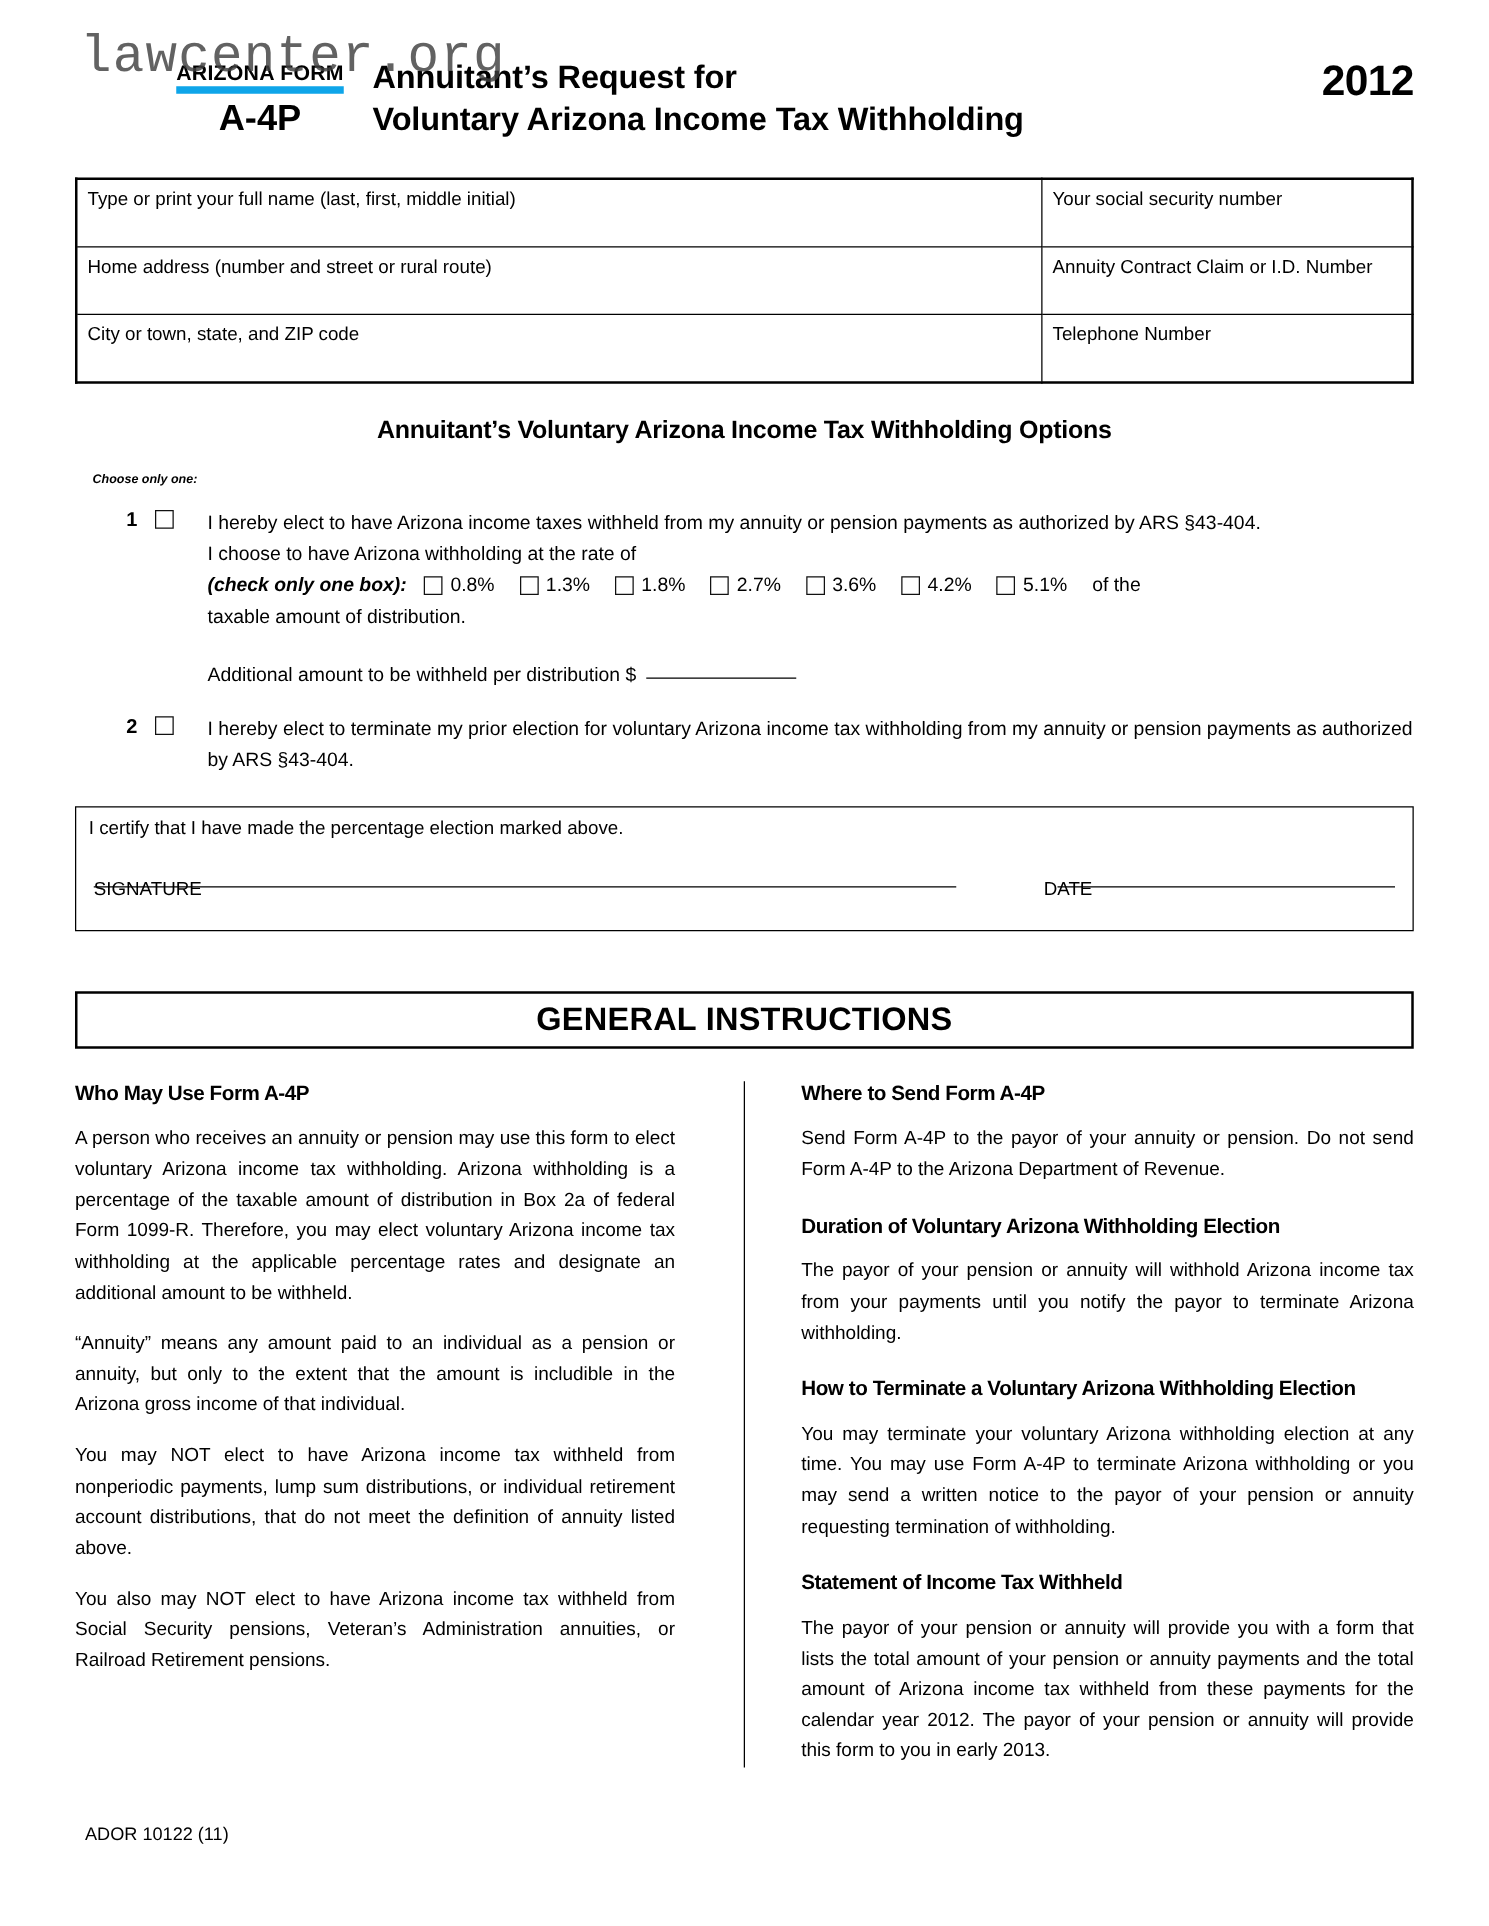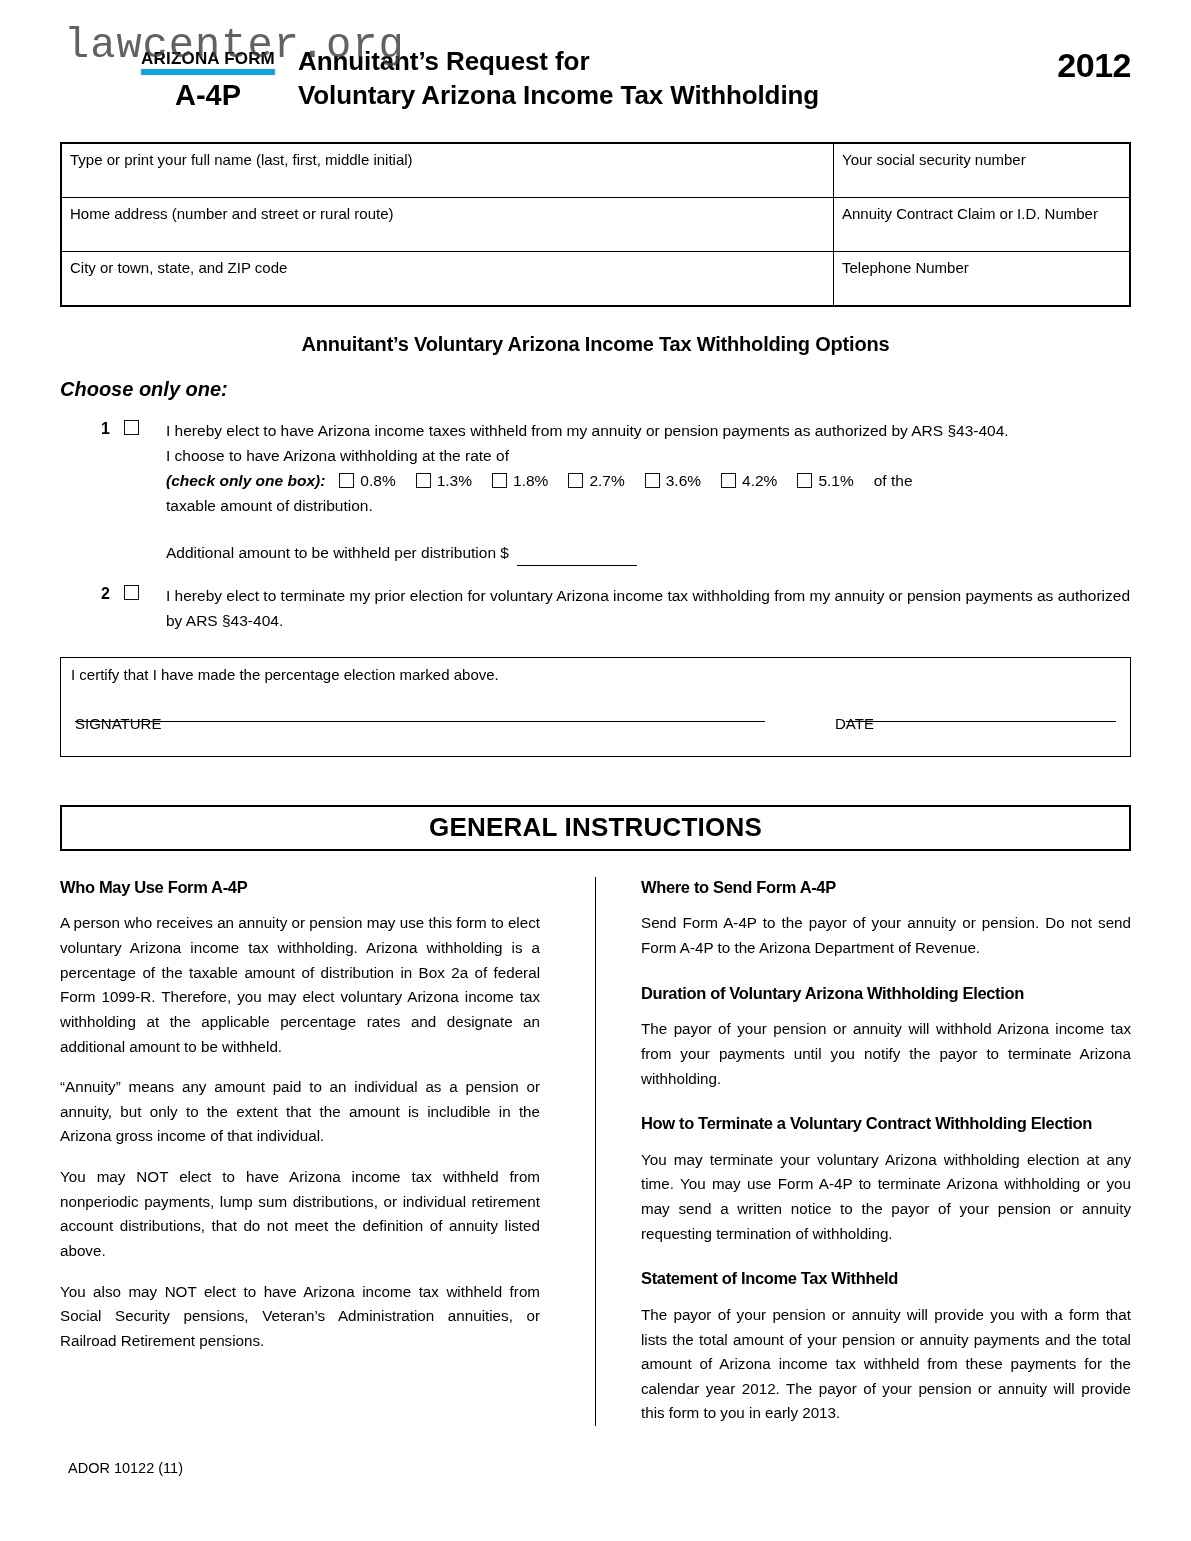--- a/index.html
+++ b/index.html
@@ -115,25 +115,25 @@
     margin: 26px 60px 0 60px;
     width: 1071px;
   }
   .opt-title {
     text-align: center;
     font-size: 20px;
     font-weight: bold;
     letter-spacing: -0.2px;
   }
   .choose-one {
-    font-size: 20px;
+    font-size: 10px;
     font-weight: bold;
     font-style: italic;
     margin-top: 22px;
-    margin-left: 0;
+    margin-left: 14px;
   }
   .opt-row {
     display: flex;
     align-items: flex-start;
     margin-top: 17px;
   }
   .opt-num {
     width: 22px;
     text-align: right;
     font-size: 16px;
@@ -174,21 +174,21 @@
     align-items: center;
     margin-right: 20px;
     font-size: 15.5px;
   }
   .rate-item .cbox { margin: 0 6px 0 0; }
   .rate-tail { font-size: 15.5px; }
   .addl-line {
     margin-top: 22px;
     font-size: 15.5px;
     display: flex;
-    align-items: flex-end;
+    align-items: flex-start;
   }
   .blank-rule {
     display: inline-block;
     width: 120px;
     border-bottom: 1.6px solid #000;
     margin-left: 8px;
     height: 14px;
   }
 
   
@@ -399,21 +399,21 @@
         <p class="gi-p">“Annuity” means any amount paid to an individual as a pension or annuity, but only to the extent that the amount is includible in the Arizona gross income of that individual.</p>
         <p class="gi-p">You may NOT elect to have Arizona income tax withheld from nonperiodic payments, lump sum distributions, or individual retirement account distributions, that do not meet the definition of annuity listed above.</p>
         <p class="gi-p">You also may NOT elect to have Arizona income tax withheld from Social Security pensions, Veteran’s Administration annuities, or Railroad Retirement pensions.</p>
       </div>
     <div class="col-divider"></div>
     <div class="col col-right" id="gi-right">
         <h3 class="gi-head">Where to Send Form A-4P</h3>
         <p class="gi-p">Send Form A-4P to the payor of your annuity or pension.  Do not send Form A-4P to the Arizona Department of Revenue.</p>
         <h3 class="gi-head">Duration of Voluntary Arizona Withholding Election</h3>
         <p class="gi-p">The payor of your pension or annuity will withhold Arizona income tax from your payments until you notify the payor to terminate Arizona withholding.</p>
-        <h3 class="gi-head">How to Terminate a Voluntary Contract Withholding Election</h3>
+        <h3 class="gi-head">How to Terminate a Voluntary Arizona Withholding Election</h3>
         <p class="gi-p">You may terminate your voluntary Arizona withholding election at any time.  You may use Form A-4P to terminate Arizona withholding or you may send a written notice to the payor of your pension or annuity requesting termination of withholding.</p>
         <h3 class="gi-head">Statement of Income Tax Withheld</h3>
         <p class="gi-p">The payor of your pension or annuity will provide you with a form that lists the total amount of your pension or annuity payments and the total amount of Arizona income tax withheld from these payments for the calendar year 2012.  The payor of your pension or annuity will provide this form to you in early 2013.</p>
       </div>
   </div>
 
   <div class="footer">ADOR 10122 (11)</div>
 
 </div>
 

